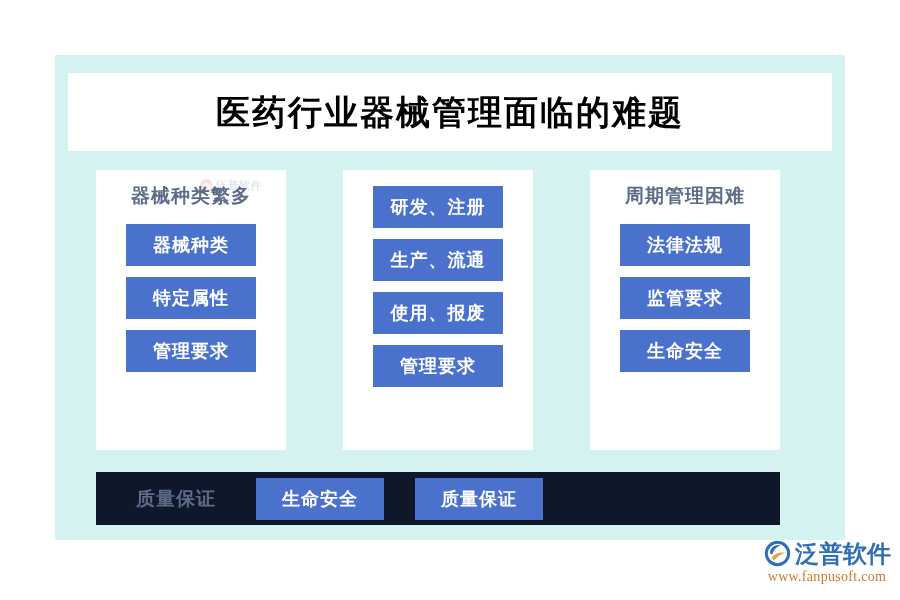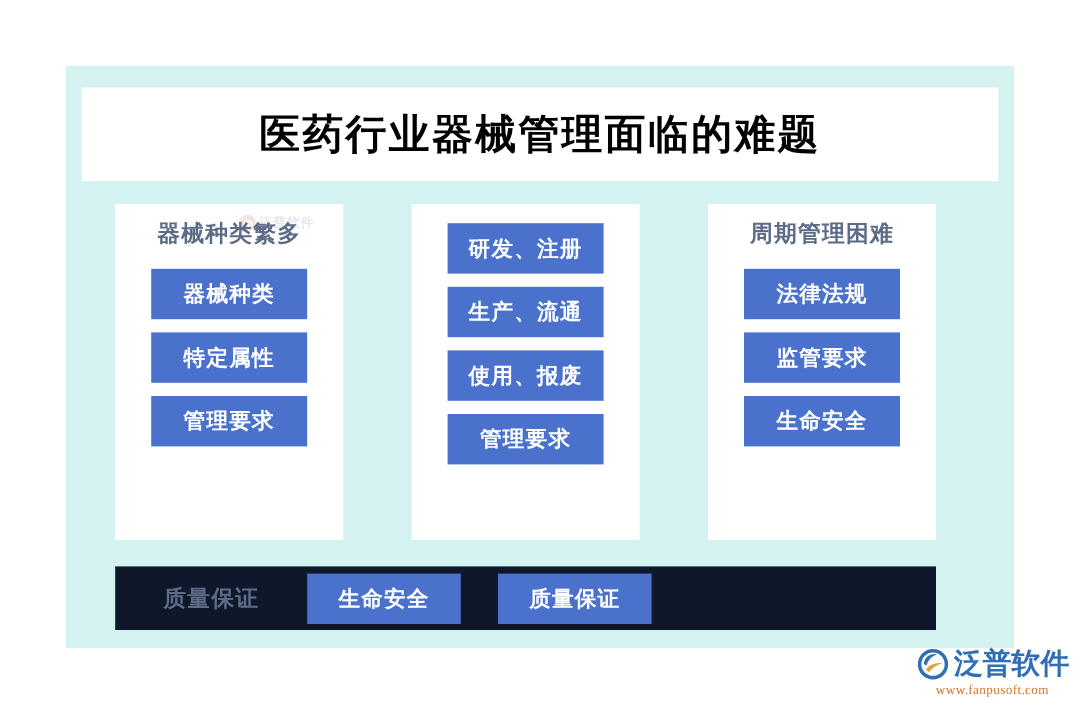--- a/index.html
+++ b/index.html
@@ -183,21 +183,21 @@
   #brand-name {
     font-size: 24px;
     font-weight: bold;
     color: #2f6fb5;
     letter-spacing: 0px;
     line-height: 1;
     white-space: nowrap;
   }
   #brand-url {
     margin-top: 2px;
-    font-size: 11px;
+    font-size: 14px;
     color: #d0772e;
     font-family: "Liberation Serif", "DejaVu Serif", serif;
     letter-spacing: 0.3px;
     white-space: nowrap;
     text-align: center;
   }
 </style>
 </head>
 <body>
 

